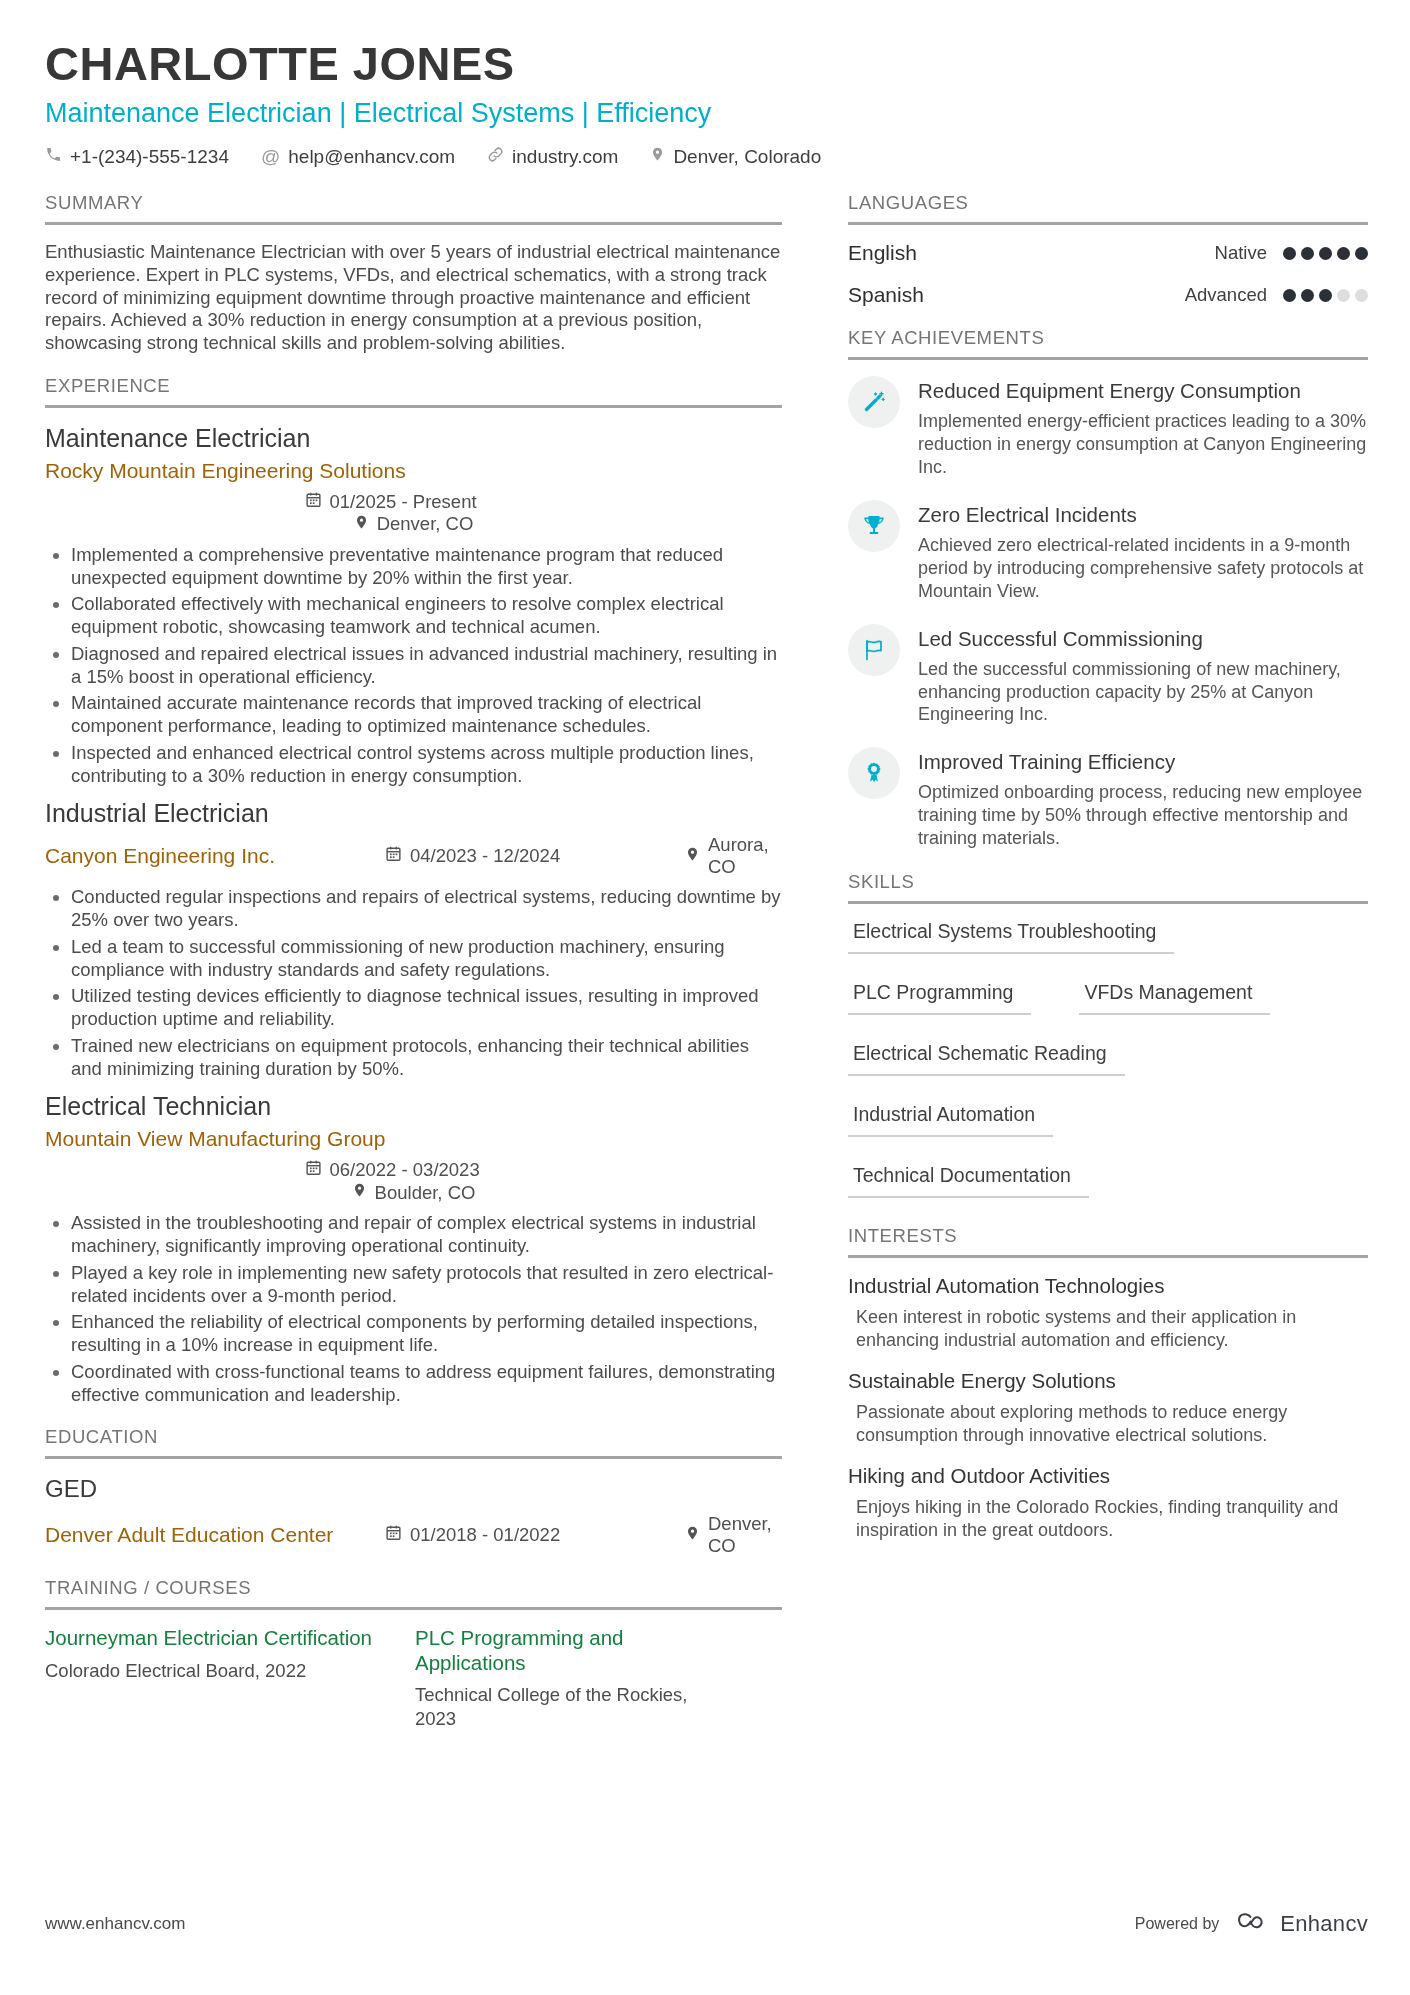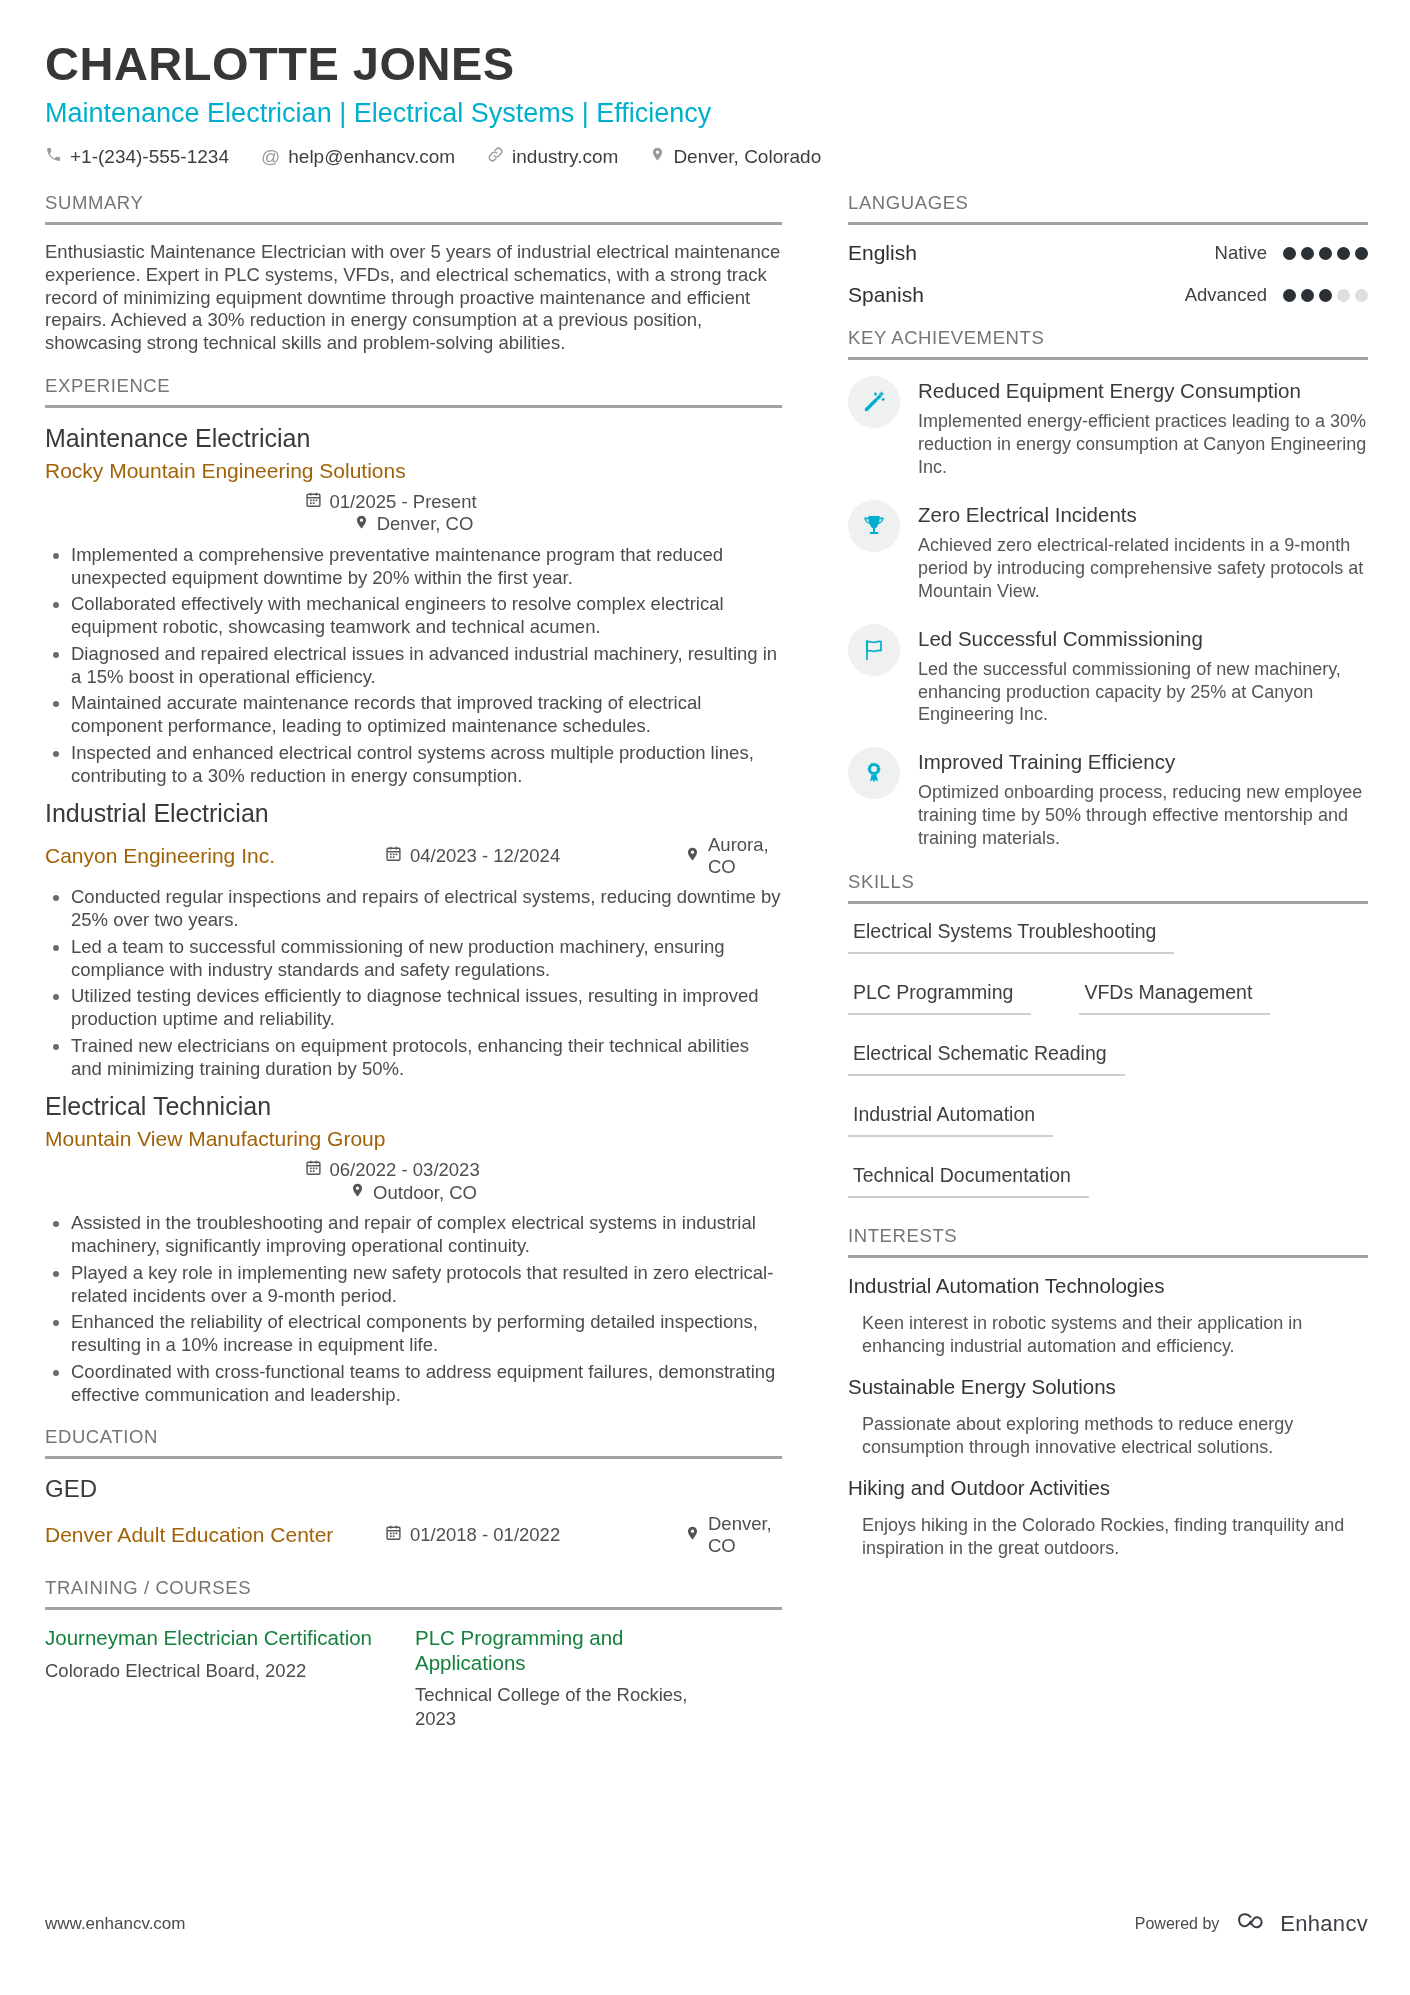--- a/index.html
+++ b/index.html
@@ -61,21 +61,21 @@
   .ach-title { font-size:20.5px; color:#3a3a3a; line-height:1.18; margin:3px 0 7px; }
   .ach-text { font-size:18px; color:#565656; line-height:1.27; margin:0; }
 
   
   .skill-row { display:flex; gap:48px; margin-bottom:27px; }
   .skill { font-size:19.5px; color:#3f3f3f; padding:0 18px 9px 5px; border-bottom:2px solid #cfcfcf; }
 
   
   .interest { margin-bottom:17px; }
   .interest-title { font-size:20.5px; color:#343434; margin:0 0 6px; }
-  .interest-text { font-size:18px; color:#555; line-height:1.28; margin:14px; }
+  .interest-text { font-size:18px; color:#555; line-height:1.28; margin:8px; }
 
   
   .footer { position:absolute; left:45px; right:42px; bottom:56px;
             display:flex; justify-content:space-between; align-items:center; }
   .footer-site { font-size:17px; color:#4a4a4a; }
   .powered { display:flex; align-items:center; gap:12px; }
   .powered-text { font-size:16px; color:#4a4a4a; }
   .brand { display:flex; align-items:center; gap:7px; font-size:22px; color:#3b3e44; letter-spacing:.3px; }
 </style>
 </head>
@@ -222,21 +222,21 @@
                       <rect x="7" y="16" width="2.4" height="2.4"></rect>
                       <rect x="11" y="16" width="2.4" height="2.4"></rect>
                     </g>
                   </svg></span>
               <span>06/2022 - 03/2023</span>
             </span>
             <span class="meta-item">
               <span><svg viewBox="0 0 24 24" width="15" height="18">
                     <path fill="#555" d="M12 1.8A7.3 7.3 0 0 0 4.7 9.1c0 5.4 7.3 13.1 7.3 13.1s7.3-7.7 7.3-13.1A7.3 7.3 0 0 0 12 1.8zm0 9.8a2.6 2.6 0 1 1 0-5.2 2.6 2.6 0 0 1 0 5.2z"></path>
                   </svg></span>
-              <span>Outdoor, CO</span>
+              <span>Boulder, CO</span>
             </span>
           </div>
           <ul class="bullets">
             <li>Assisted in the troubleshooting and repair of complex electrical systems in industrial machinery, significantly improving operational continuity.</li>
             <li>Played a key role in implementing new safety protocols that resulted in zero electrical-related incidents over a 9-month period.</li>
             <li>Enhanced the reliability of electrical components by performing detailed inspections, resulting in a 10% increase in equipment life.</li>
             <li>Coordinated with cross-functional teams to address equipment failures, demonstrating effective communication and leadership.</li>
           </ul>
         </div>
       </div>

